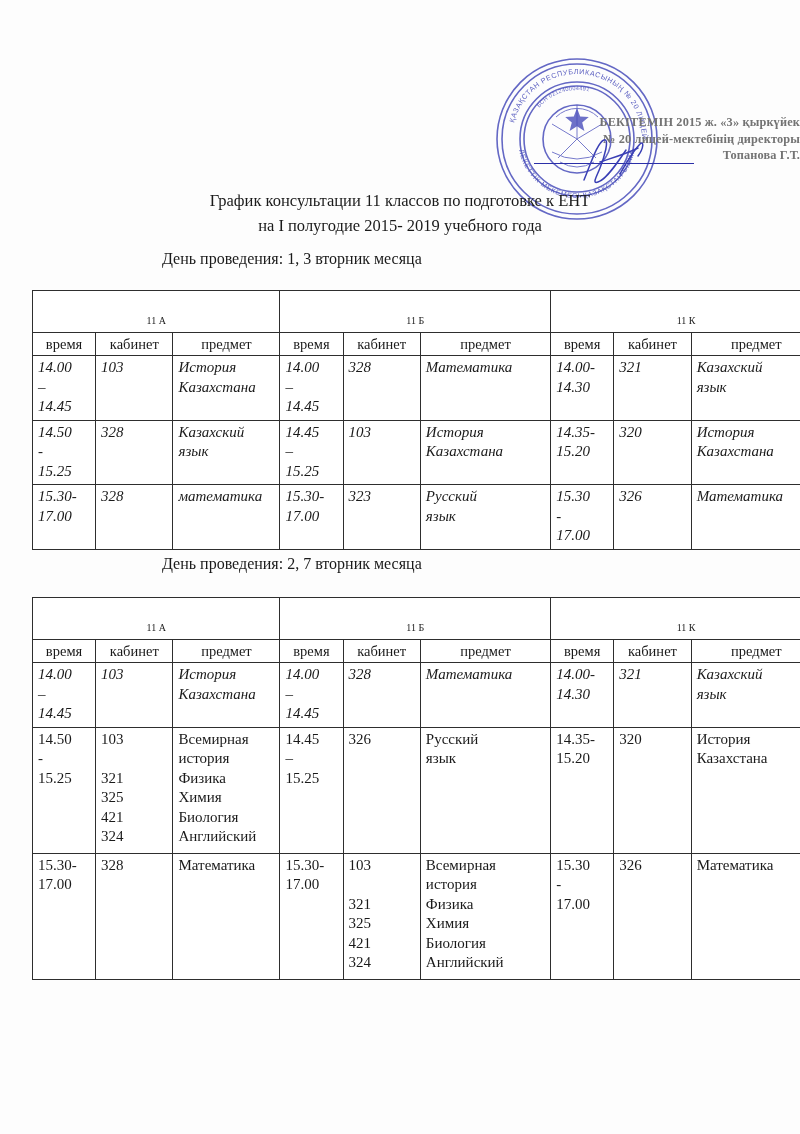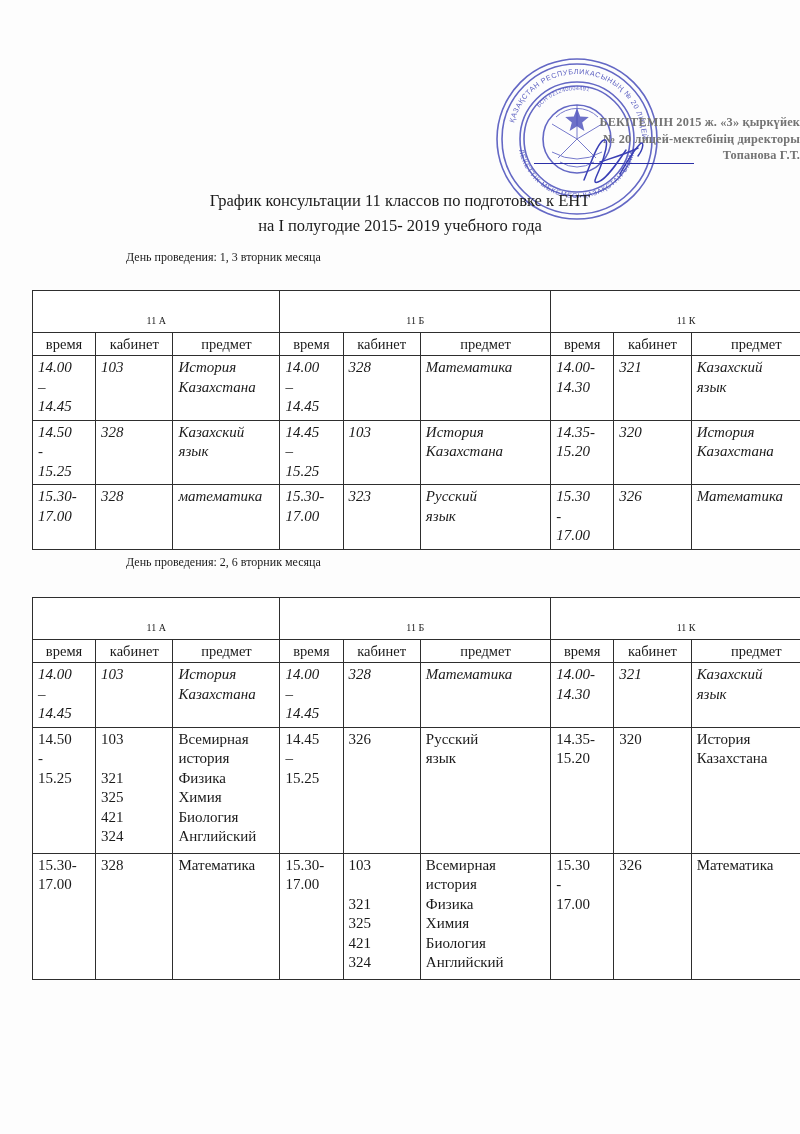--- a/index.html
+++ b/index.html
@@ -81,22 +81,23 @@
     top: 188px;
     width: 800px;
     text-align: center;
     font-size: 16.5px;
     line-height: 25px;
   }
   .doc-title .t-line { display: block; }
 
   .day-label {
     position: absolute;
-    font-size: 12px;
+    font-size: 16px;
     white-space: nowrap;
+    margin-left: 36px;
   }
   .day-label-1 { left: 126px; top: 250px; }
   .day-label-2 { left: 126px; top: 555px; }
 
   
   .sched-table {
     position: absolute;
     border-collapse: collapse;
     table-layout: fixed;
     font-size: 15px;
@@ -339,21 +340,21 @@
           <td class="cell-lines">
             <span>326</span>
           </td>
           <td class="cell-lines">
             <span>Математика</span>
           </td>
         </tr>
       </tbody>
   </table>
 
-  <div class="day-label day-label-2">День проведения: 2, 6 вторник месяца</div>
+  <div class="day-label day-label-2">День проведения: 2, 7 вторник месяца</div>
 
   <table class="sched-table t2">
     <colgroup>
       <col class="c-time">
         <col class="c-room">
         <col class="c-subject">
       <col class="c-time">
         <col class="c-room">
         <col class="c-subject-wide">
       <col class="c-time">

